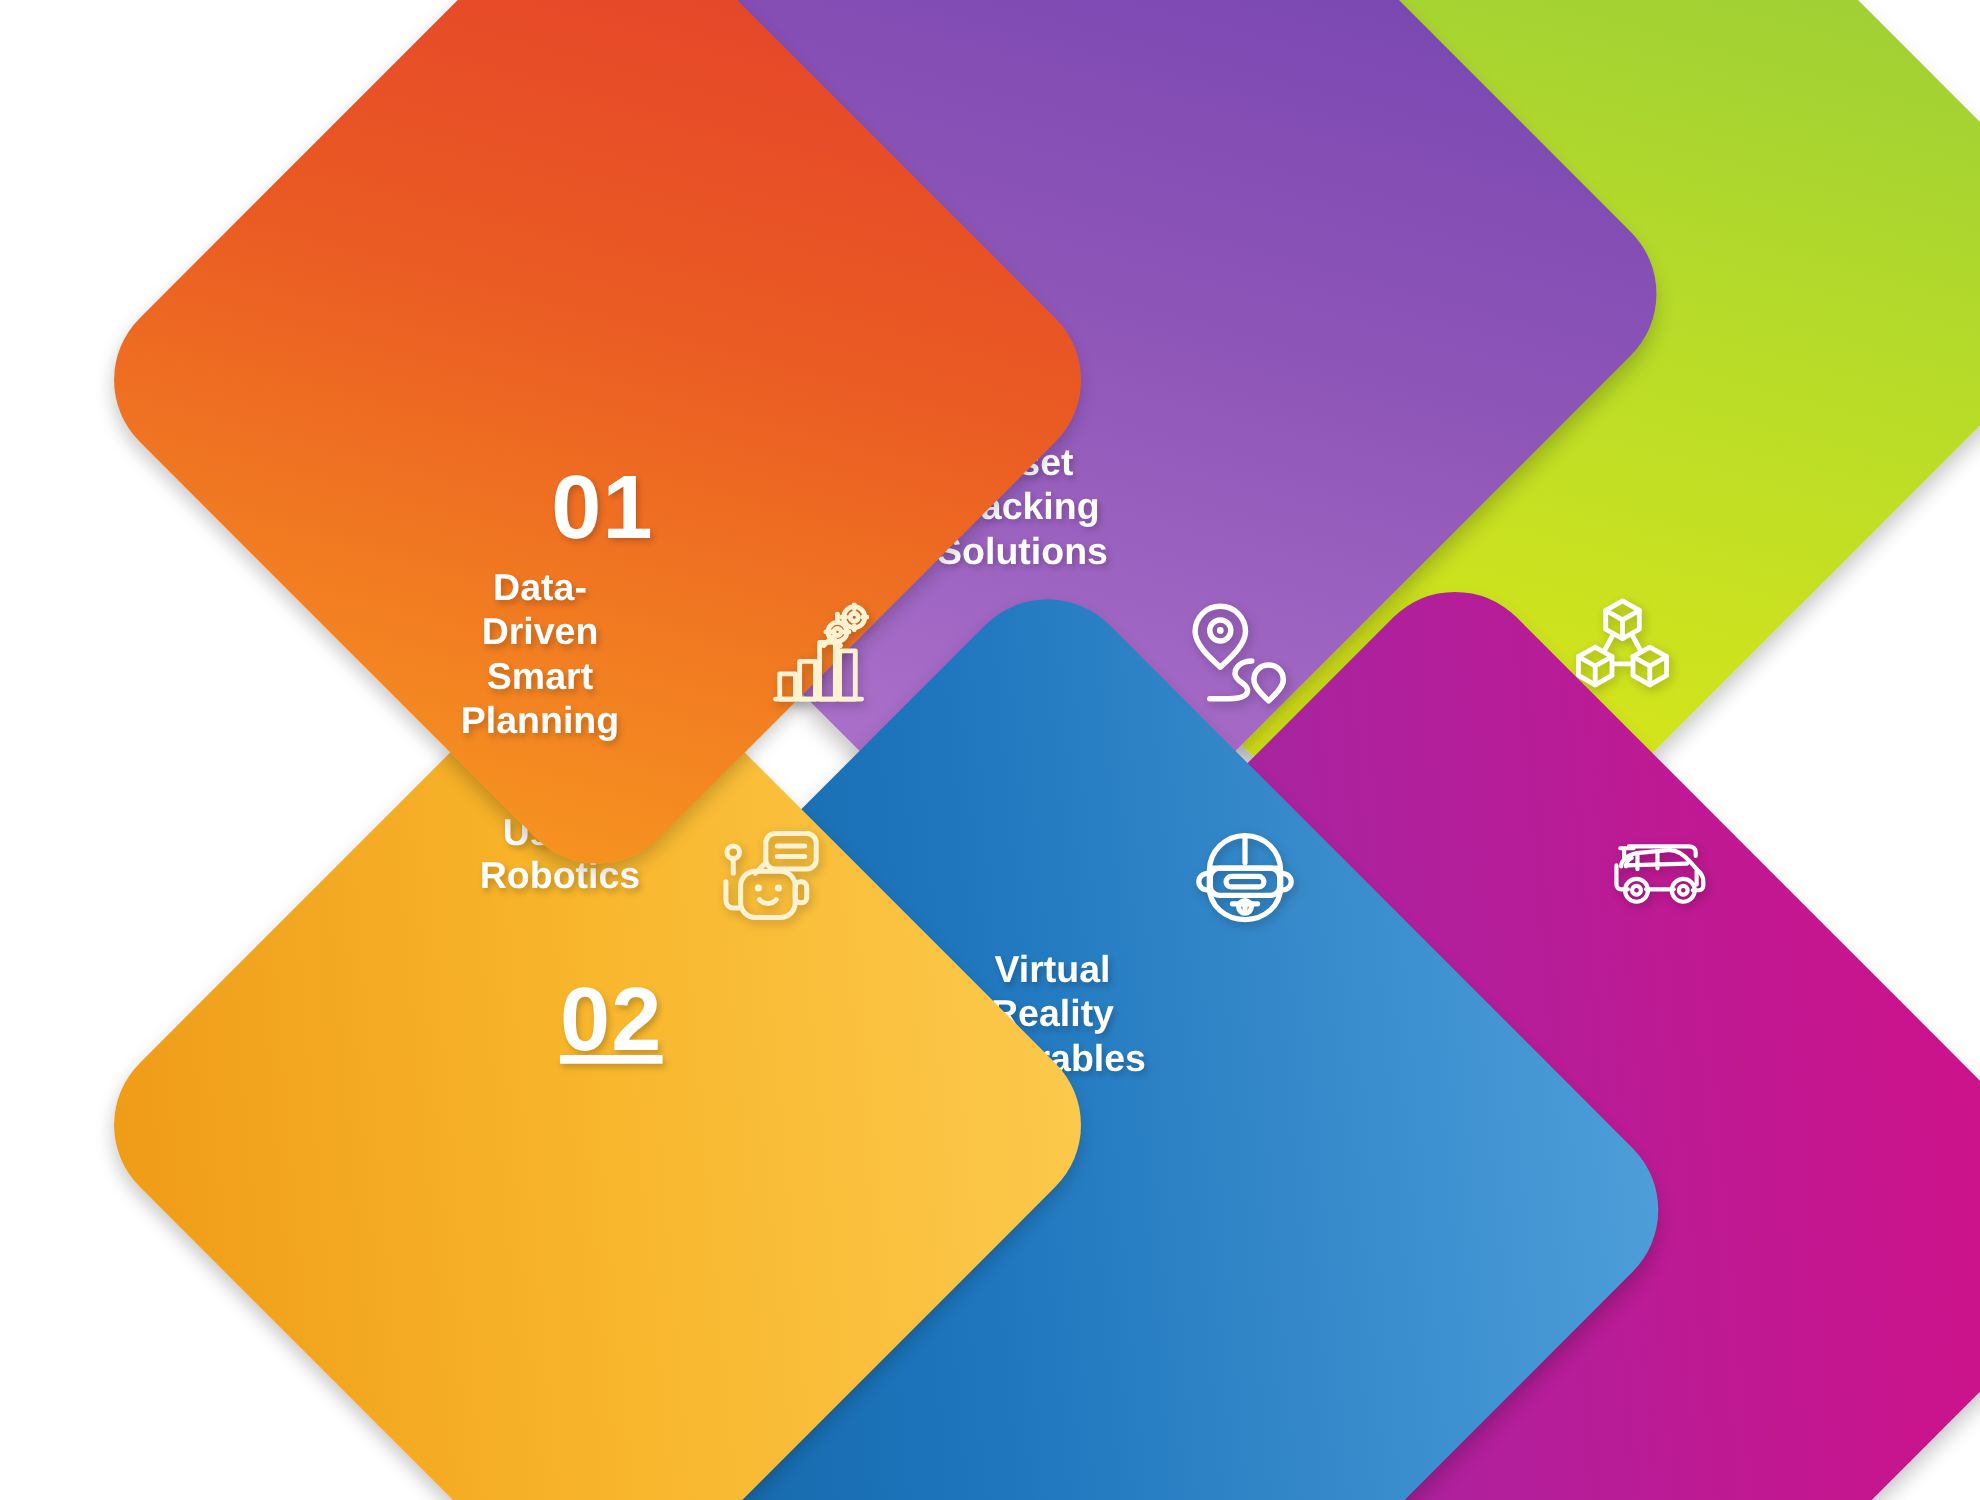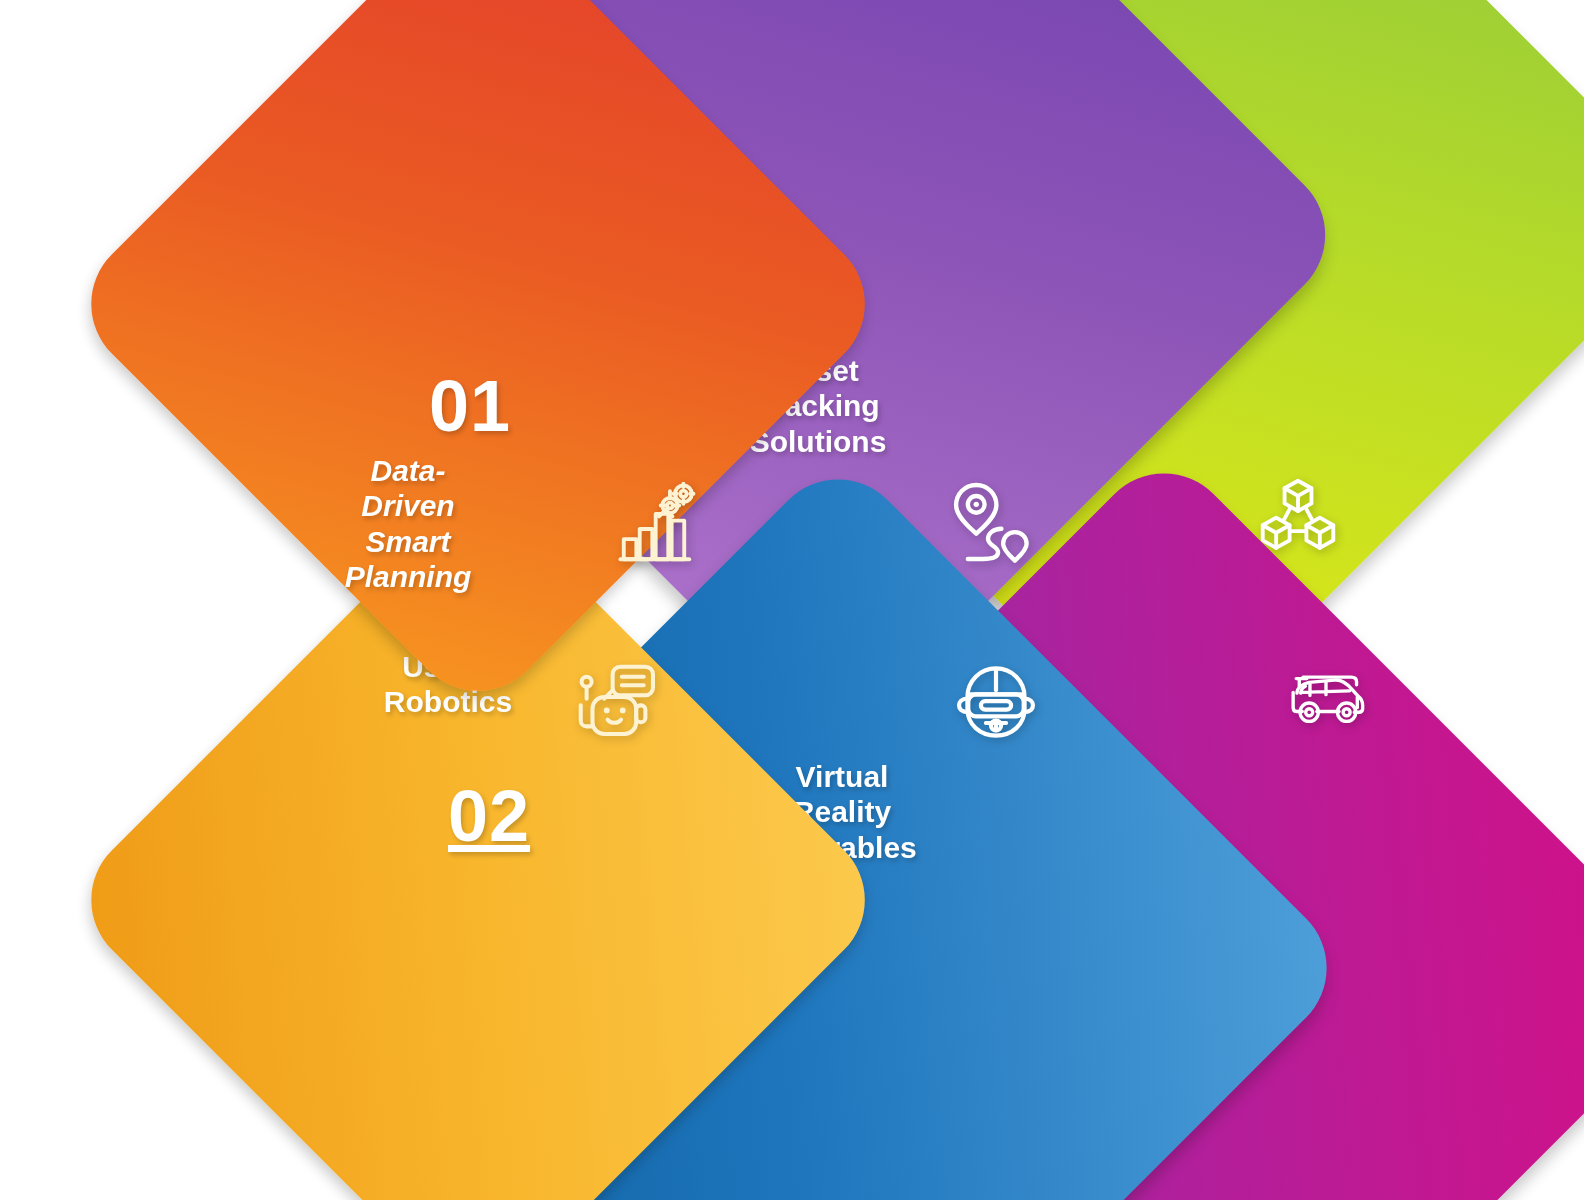--- a/index.html
+++ b/index.html
@@ -168,22 +168,22 @@
         <circle cx="39" cy="60" r="3.4" fill="#fdf3d2" stroke="none"></circle>
         <circle cx="58" cy="60" r="3.4" fill="#fdf3d2" stroke="none"></circle>
         <path d="M40 71 C44 76 52 76 56 71"></path>
       </svg>
     </span>
   </div>
 
   <div class="panel flat" id="p1" style="left:184px;top:10px;width:588px;height:588px;
               background:linear-gradient(150deg,#e4412b 0%,#ea5a23 42%,#f79520 100%);"></div>
   <div class="content">
-    <div class="num" style="left:470px;top:406px;">01</div>
-    <div class="ttl" style="left:408px;top:524px;font-style:italic;">Data-Driven
+    <div class="num" style="left:482px;top:406px;">01</div>
+    <div class="ttl" style="left:432px;top:524px;">Data-Driven
 Smart Planning</div>
     <span class="ico" style="left:654px;top:524px;">
       <svg viewBox="0 0 100 100" fill="none" stroke="#fdf3d2" stroke-width="4.6" stroke-linejoin="round" stroke-linecap="round">
         <path d="M10 92 L92 92"></path>
         <rect x="14" y="68" width="15" height="24"></rect>
         <rect x="33" y="56" width="15" height="36"></rect>
         <rect x="52" y="38" width="15" height="54"></rect>
         <rect x="71" y="46" width="15" height="46"></rect>
         <path d="M56 41 L64 33 L72 41"></path>
         <circle cx="69" cy="28" r="9"></circle>

